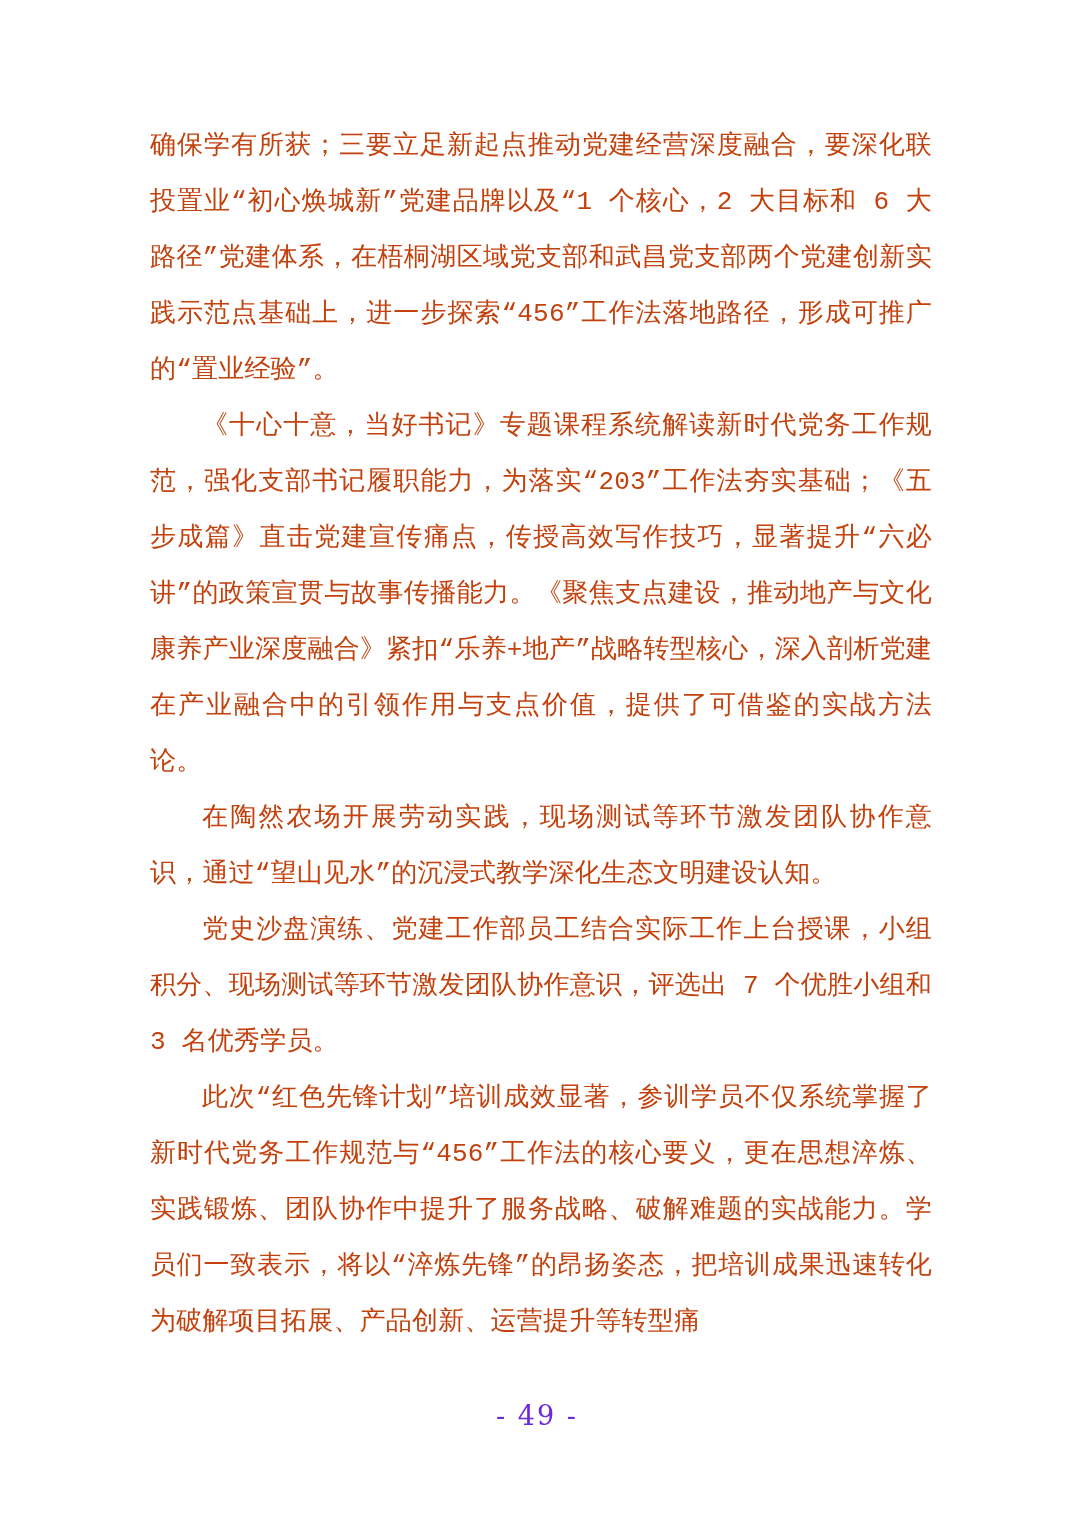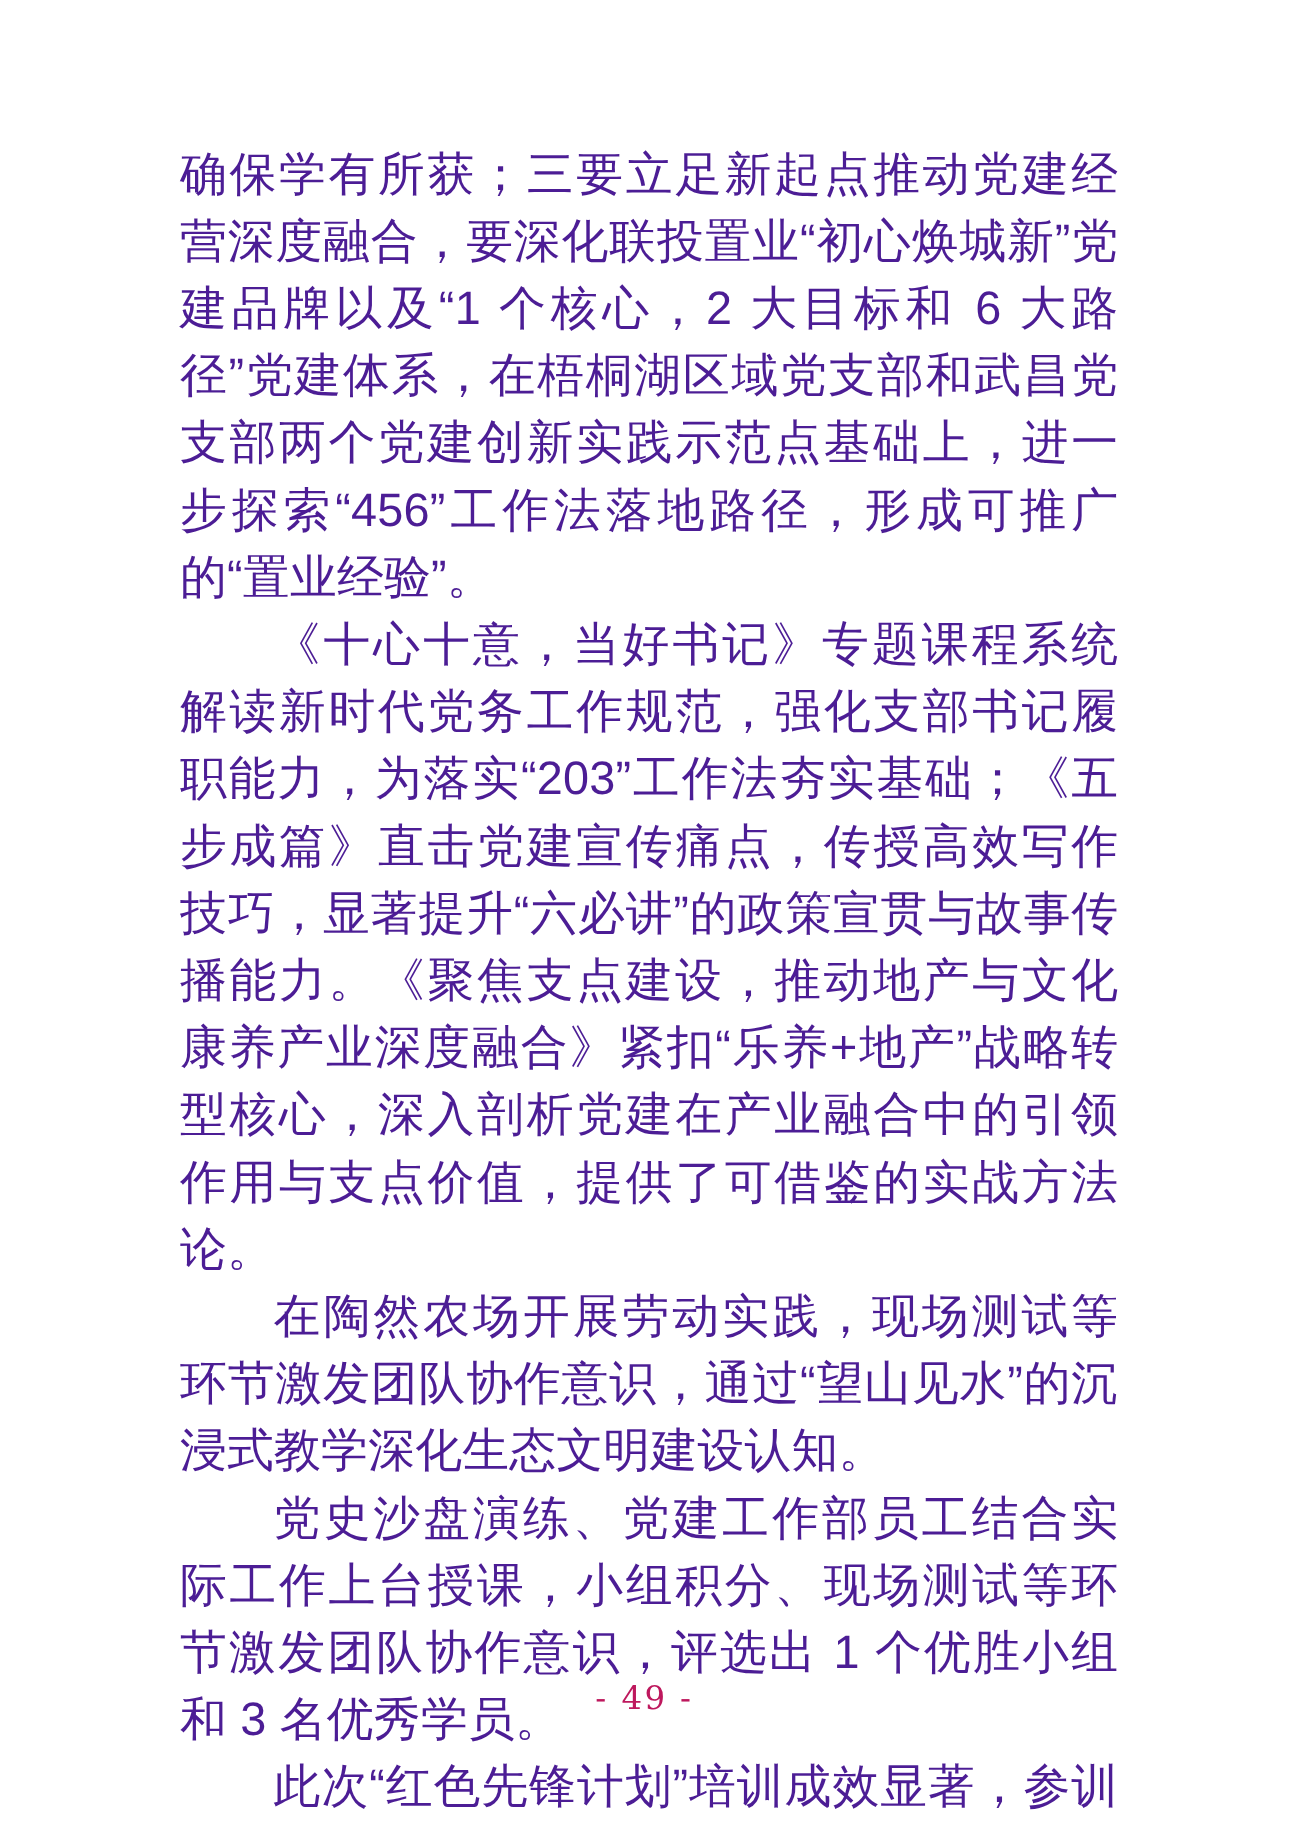--- a/index.html
+++ b/index.html
@@ -18,49 +18,49 @@
     box-sizing: border-box;
     overflow: hidden;
   }
   .content {
     position: absolute;
     left: 150px;
     top: 118px;
     width: 782px;
   }
   .para {
-    font-family: Liberation Sans, sans-serif;
-    font-size: 39px;
+    font-family: Liberation Mono, monospace;
+    font-size: 26px;
     line-height: 56px;
-    color: #4c1d95;
+    color: #c2410c;
     text-align: justify;
     text-justify: inter-ideograph;
     margin: 0;
     letter-spacing: 0.2px;
   }
   .para.indent {
     text-indent: 2em;
   }
   .pagenum {
     position: absolute;
     left: 0;
     right: 0;
     top: 1400px;
     text-align: center;
     font-family: "DejaVu Serif", "Liberation Serif", serif;
     font-size: 27px;
-    color: #be185d;
+    color: #6d28d9;
     letter-spacing: 2px;
   }
 </style>
 </head>
 <body>
 
 <div class="page">
   <div class="content">
     <p class="para">确保学有所获；三要立足新起点推动党建经营深度融合，要深化联投置业“初心焕城新”党建品牌以及“1 个核心，2 大目标和 6 大路径”党建体系，在梧桐湖区域党支部和武昌党支部两个党建创新实践示范点基础上，进一步探索“456”工作法落地路径，形成可推广的“置业经验”。</p>
     <p class="para indent">《十心十意，当好书记》专题课程系统解读新时代党务工作规范，强化支部书记履职能力，为落实“203”工作法夯实基础；《五步成篇》直击党建宣传痛点，传授高效写作技巧，显著提升“六必讲”的政策宣贯与故事传播能力。《聚焦支点建设，推动地产与文化康养产业深度融合》紧扣“乐养+地产”战略转型核心，深入剖析党建在产业融合中的引领作用与支点价值，提供了可借鉴的实战方法论。</p>
     <p class="para indent">在陶然农场开展劳动实践，现场测试等环节激发团队协作意识，通过“望山见水”的沉浸式教学深化生态文明建设认知。</p>
-    <p class="para indent">党史沙盘演练、党建工作部员工结合实际工作上台授课，小组积分、现场测试等环节激发团队协作意识，评选出 1 个优胜小组和 3 名优秀学员。</p>
+    <p class="para indent">党史沙盘演练、党建工作部员工结合实际工作上台授课，小组积分、现场测试等环节激发团队协作意识，评选出 7 个优胜小组和 3 名优秀学员。</p>
     <p class="para indent">此次“红色先锋计划”培训成效显著，参训学员不仅系统掌握了新时代党务工作规范与“456”工作法的核心要义，更在思想淬炼、实践锻炼、团队协作中提升了服务战略、破解难题的实战能力。学员们一致表示，将以“淬炼先锋”的昂扬姿态，把培训成果迅速转化为破解项目拓展、产品创新、运营提升等转型痛</p>
   </div>
   <div class="pagenum">- 49 -</div>
 </div>
 
 </body></html>

